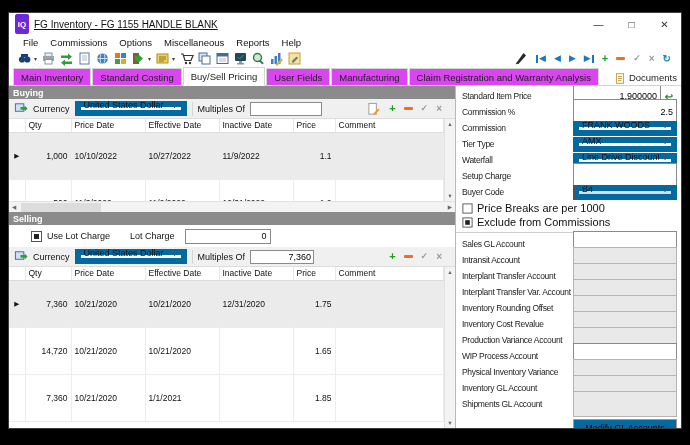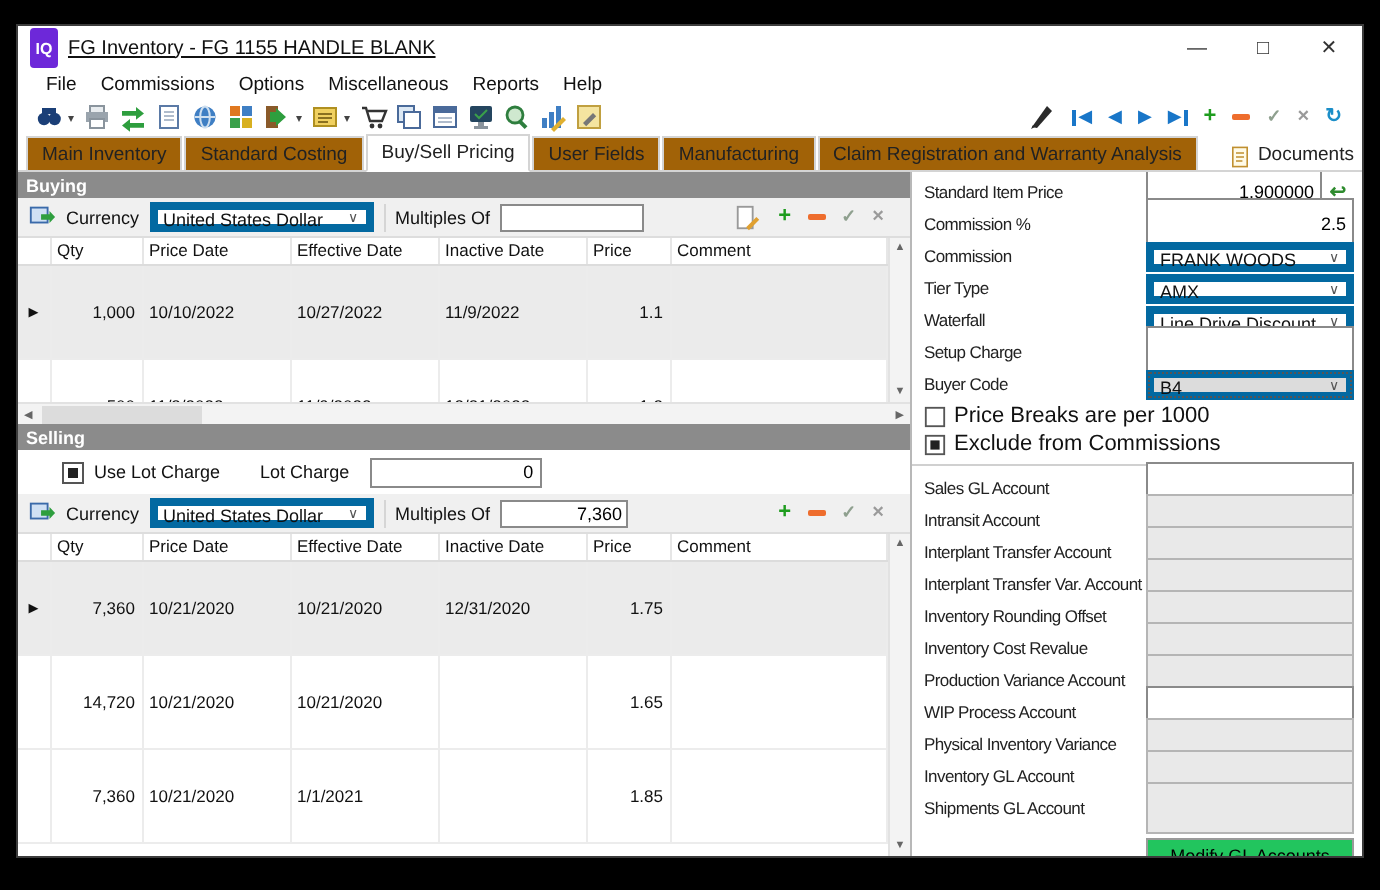--- a/index.html
+++ b/index.html
@@ -34,33 +34,33 @@
   .nav .bar { width:2px; height:8px; background:#1976c8; display:inline-block; }
   .plus  { color:#1e9c1e; font-weight:bold; font-size:11px; line-height:1; }
   .minus-bar { width:9px; height:3px; background:#ee6d2d; border-radius:1px; }
   .check { color:#8fa08f; font-size:9px; font-weight:bold; line-height:1; }
   .xmark { color:#9a9a9a; font-size:10px; font-weight:bold; line-height:1; }
   .refresh { color:#1b8ec8; font-size:10px; font-weight:bold; line-height:1; }
   
   .tabbar { height:19px; flex:0 0 19px; display:flex; align-items:flex-end; padding-left:4px;
             border-bottom:1px solid #d4d4d4; background:#fff; }
   .tab { height:17px; display:flex; align-items:center; gap:3px; padding:0 7px; font-size:9.5px;
-         background:#a16207; border:1px solid #d4d4d4; border-bottom:none; margin-right:1px;
+         background:#d946ef; border:1px solid #d4d4d4; border-bottom:none; margin-right:1px;
          white-space:nowrap; color:#222; }
   .tab.active { background:#fff; height:19px; margin-bottom:-1px; border-bottom:1px solid #fff; }
   .tab.doc-tab { margin-left:6px; border-color:transparent; background:#fff; }
   
   .content { flex:1; display:flex; min-height:0; }
   .left-panel { width:447px; flex:0 0 447px; display:flex; flex-direction:column; border-right:1px solid #b8b8b8; background:#fff; }
   .sec-header { height:13px; flex:0 0 13px; background:#8b8b8b; color:#fff; font-size:9px; font-weight:bold;
                 display:flex; align-items:center; padding-left:4px; }
   .sec-toolbar { height:20px; flex:0 0 20px; background:#f0f0f0; display:flex; align-items:center; gap:5px;
                  padding-left:5px; border-bottom:1px solid #ddd; font-size:9px; }
   .cur-ic svg { width:14px; height:14px; }
-  .combo { width:112px; height:15px; border:4px solid #0369a1; display:flex; align-items:flex-start; background:#fff; font-size:9px; }
+  .combo { width:112px; height:15px; border:6px solid #0369a1; display:flex; align-items:flex-end; background:#fff; font-size:9px; }
   .combo-text { flex:1; padding-left:3px; white-space:nowrap; overflow:hidden; }
   .combo-btn { width:12px; text-align:center; color:#555; font-size:7px; }
   .sep { width:1px; height:14px; background:#d5d5d5; }
   .tb-input { height:14px; border:1px solid #8a8a8a; font-size:9px; padding:0 2px; font-family:inherit; background:#fff; }
   .w72 { width:72px; } .w64 { width:64px; text-align:right; }
   .sec-icons { margin-left:auto; display:flex; align-items:center; gap:8px; margin-right:13px; }
   .sec-icons svg { width:14px; height:14px; }
   
   .grid { display:flex; background:#fff; overflow:hidden; }
   .buying-grid { height:82px; flex:0 0 82px; }
@@ -96,21 +96,21 @@
   .fin.num { text-align:right; }
   .fin.short { width:88px; flex:0 0 88px; }
   .fin.gray { background:#e9e9e9; border-color:#b5b5b5; }
   .fld .combo { width:104px; flex:0 0 104px; }
   .combo.focused { background:#dcdcdc; outline:1px dotted #555; outline-offset:-2px; }
   .undo { width:16px; flex:0 0 16px; text-align:center; color:#2e8b2e; font-size:10px; font-weight:bold; }
   .chk-row { height:12px; flex:0 0 12px; display:flex; align-items:center; gap:4px; font-size:11px; margin-top:2px; }
   .chk-row .cb { transform:scale(.92); }
   .divider { border-top:1px solid #d0d0d0; margin:4px 0 3px -6px; }
   .btn-row { display:flex; justify-content:flex-end; margin-top:7px; }
-  .gl-btn { width:104px; height:17px; background:#22c55e; border:1px solid #9a9a9a; font-size:9px; font-family:inherit; }
+  .gl-btn { width:104px; height:17px; background:#0369a1; border:1px solid #9a9a9a; font-size:9px; font-family:inherit; }
 </style>
 </head>
 <body>
 
 <div class="window">
 
   <div class="titlebar">
     <span class="badge">IQ</span>
     <span class="title">FG Inventory - FG 1155 HANDLE BLANK</span>
     <div class="wc">

